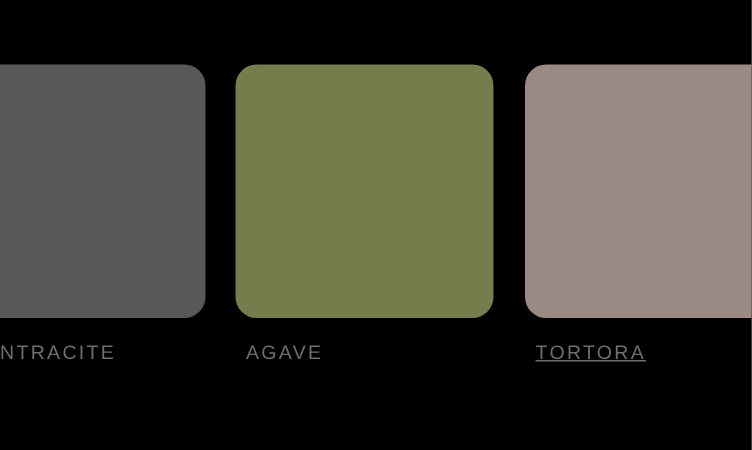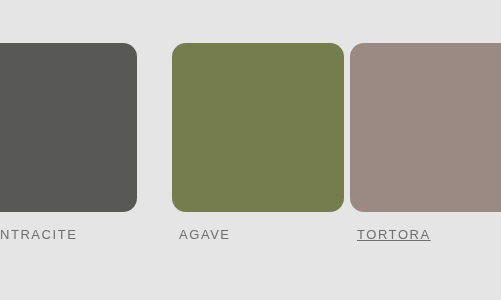--- a/index.html
+++ b/index.html
@@ -15,21 +15,21 @@
     overflow: hidden;
     position: relative;
   }
 
   #palette-board {
     position: absolute;
     left: 0;
     top: 0;
     width: 501px;
     height: 300px;
-    background: #e5e5e5;
+    background: #000000;
     overflow: hidden;
   }
 
   
   .swatch-column {
     position: absolute;
     top: 0;
     height: 300px;
   }
 
@@ -61,21 +61,21 @@
   #column-anthracite .swatch-chip {
     left: 0;
     width: 201px;
   }
   #column-anthracite .swatch-label {
     left: 64px;
   }
 
   
   #column-agave {
-    left: 172px;
+    left: 157px;
     width: 156px;
   }
   #column-agave .swatch-chip {
     left: 0;
     width: 172px;
   }
   #column-agave .swatch-label {
     left: 7px;
   }
 

